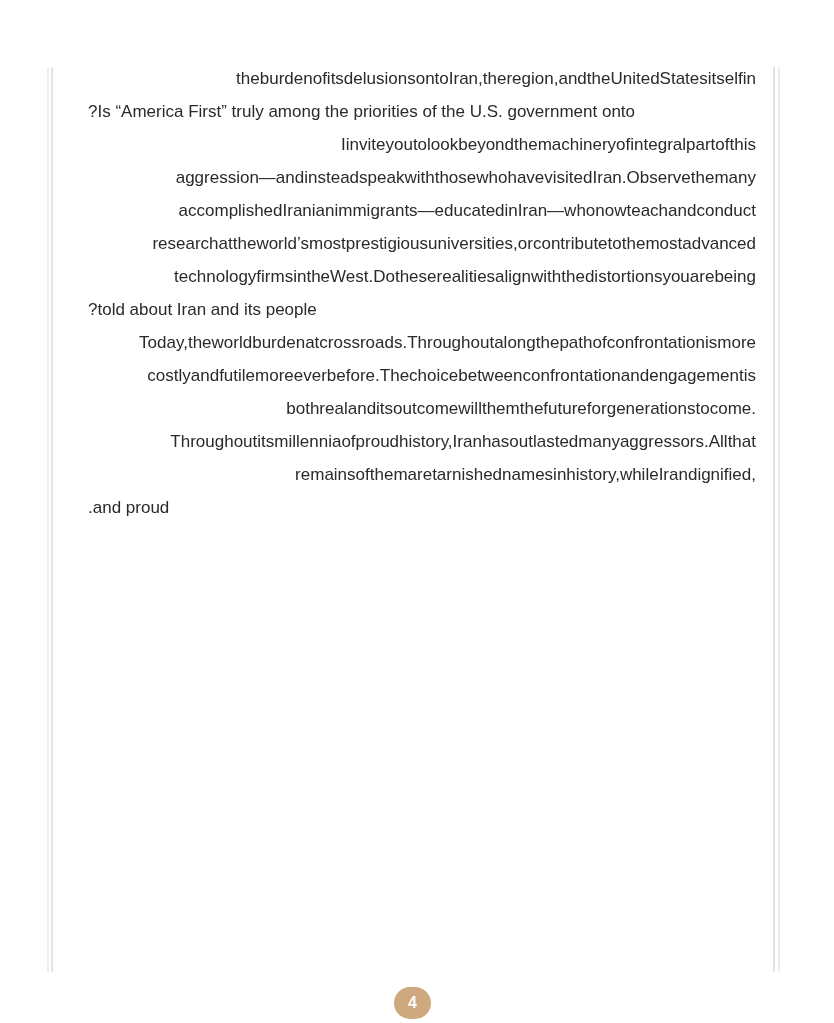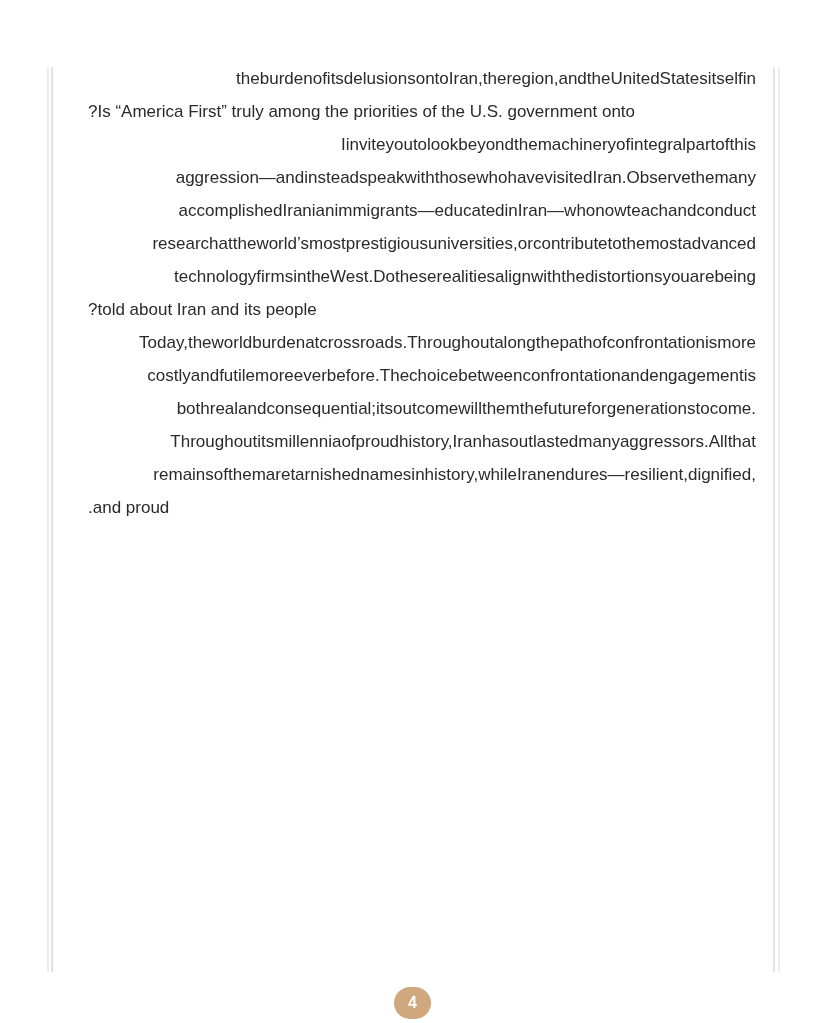--- a/index.html
+++ b/index.html
@@ -203,21 +203,20 @@
           <span>between</span>
           <span>confrontation</span>
           <span>and</span>
           <span>engagement</span>
           <span>is</span>
         </div>
         <div class="line just">
           <span>both</span>
           <span>real</span>
           <span>and</span>
-          <span>consequential;</span>
           <span>its</span>
           <span>outcome</span>
           <span>will</span>
           <span>them</span>
           <span>the</span>
           <span>future</span>
           <span>for</span>
           <span>generations</span>
           <span>to</span>
           <span>come.</span>
@@ -241,21 +240,20 @@
           <span>remains</span>
           <span>of</span>
           <span>them</span>
           <span>are</span>
           <span>tarnished</span>
           <span>names</span>
           <span>in</span>
           <span>history,</span>
           <span>while</span>
           <span>Iran</span>
-          <span>endures—resilient,</span>
           <span>dignified,</span>
         </div>
         <div class="line">.and proud</div>
       </div>
     </div>
 
   <div class="badge">
     <span>4</span>
   </div>
 </div>

